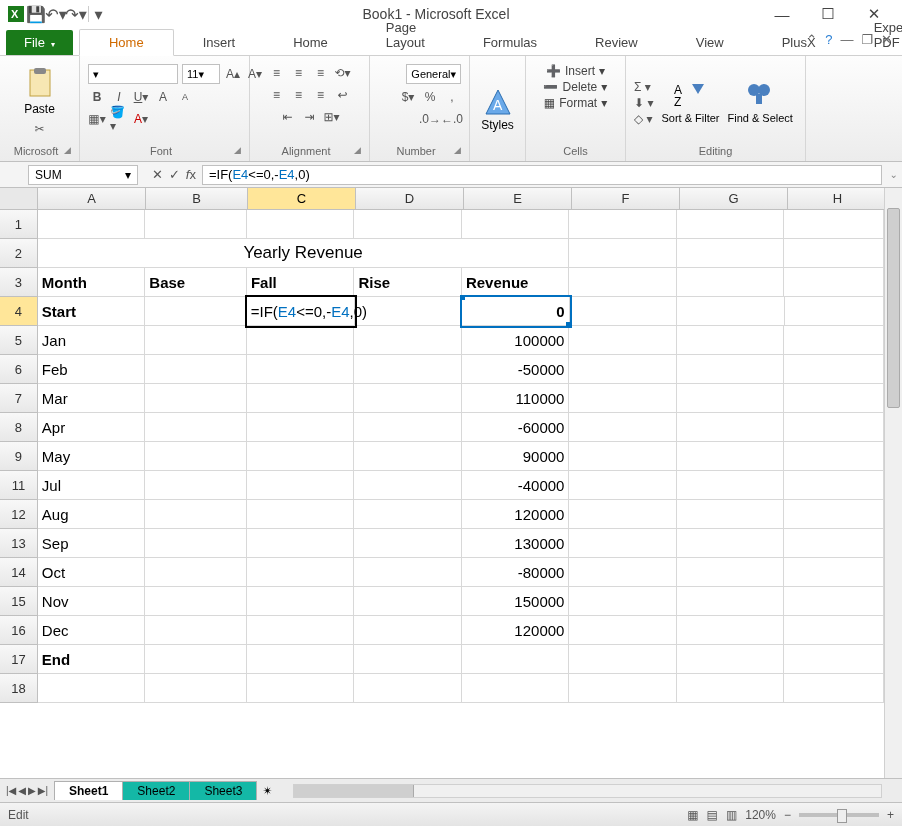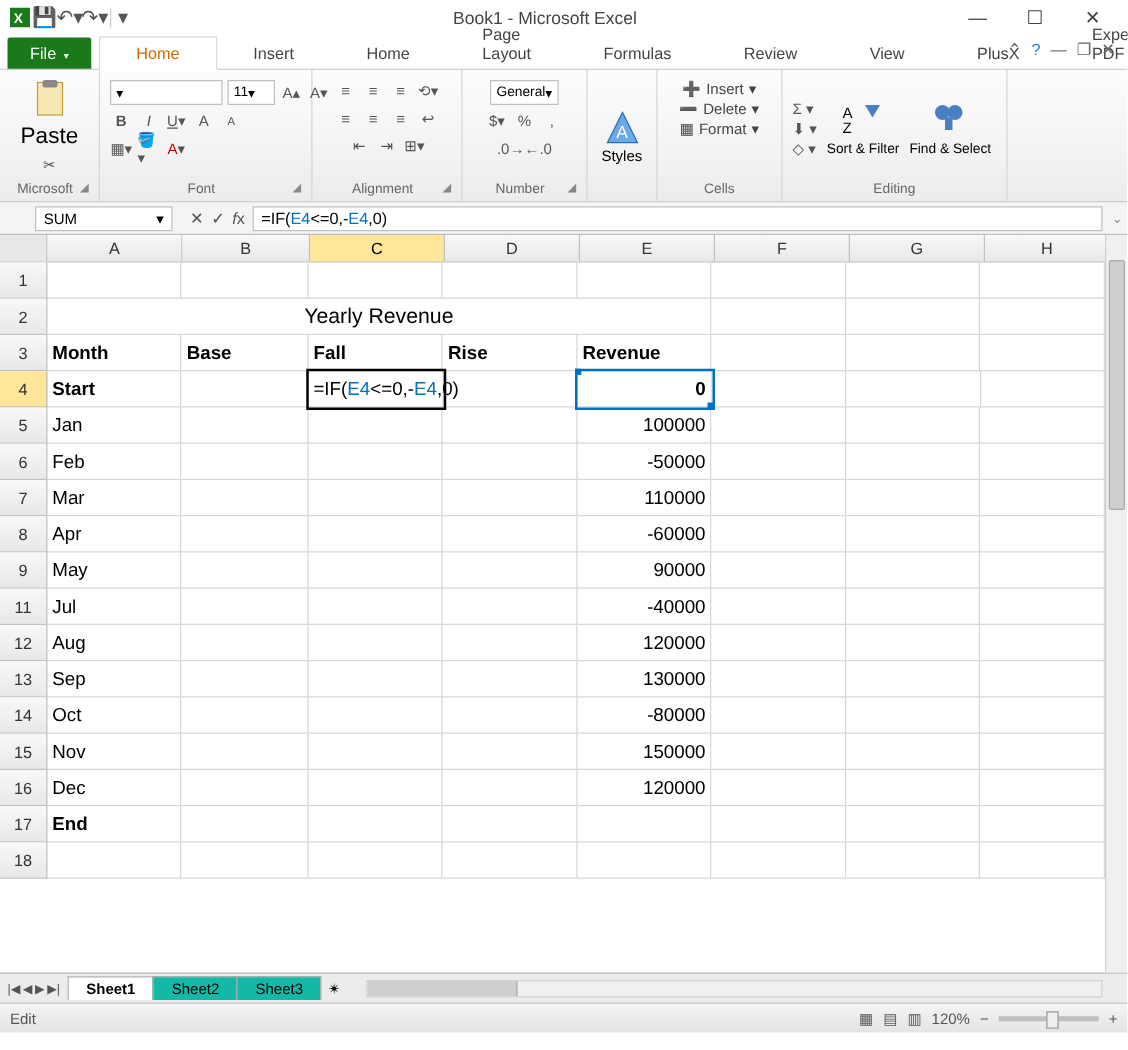--- a/index.html
+++ b/index.html
@@ -37,21 +37,21 @@
 .fontgrp .gbody { flex-direction: column; gap: 4px; align-items: flex-start; padding-top: 4px; }
 .frow { display: flex; gap: 4px; align-items: center; }
 .fontbox { width: 90px; height: 20px; border: 1px solid #c0c0c0; background: #fff; font-size: 11px; padding: 0 4px; display: flex; align-items: center; }
 .sizebox { width: 38px; height: 20px; border: 1px solid #c0c0c0; background: #fff; font-size: 11px; padding: 0 4px; display: flex; align-items: center; }
 .sbtn { width: 18px; height: 18px; display: inline-flex; align-items: center; justify-content: center; font-size: 12px; color: #555; }
 
 .aligngrp { width: 120px; }
 .aligngrp .gbody { flex-direction: column; gap: 4px; padding-top: 4px; }
 
 .numgrp { width: 100px; }
-.numgrp .gbody { flex-direction: column; gap: 4px; padding-top: 4px; align-items: center; }
+.numgrp .gbody { flex-direction: column; gap: 4px; padding-top: 4px; align-items: flex-end; }
 .fmtbox { height: 20px; border: 1px solid #c0c0c0; background: #fff; font-size: 11px; padding: 0 4px; display: flex; align-items: center; justify-content: space-between; }
 
 .stylegrp { width: 56px; }
 .stylegrp .gbody { flex-direction: column; align-items: center; justify-content: center; }
 
 .cellgrp { width: 100px; }
 .cellgrp .gbody { flex-direction: column; gap: 2px; padding-top: 4px; }
 .cellbtn { display: flex; align-items: center; gap: 4px; font-size: 12px; color: #444; }
 
 .editgrp { width: 180px; }
@@ -139,21 +139,21 @@
   </div>
 </div>
 
 <div class="ribbon">
   <div class="group clipgrp">
     <div class="gbody">
       <svg class="pasteico">
           <rect x="6" y="2" width="20" height="26" fill="#f7e7b3" stroke="#c0a040"></rect>
           <rect x="10" y="0" width="12" height="6" rx="2" fill="#888"></rect>
         </svg>
-      <div style="font-size:18px">Paste</div>
+      <div style="font-size:12px">Paste</div>
       <div style="display:flex;gap:4px;margin-top:2px">
         <span class="sbtn">✂</span>
       </div>
     </div>
     <div class="glabel"><span>Microsoft</span> <span class="dlaunch">◢</span></div>
   </div>
 
   <div class="group fontgrp">
     <div class="gbody">
       <div class="frow">

